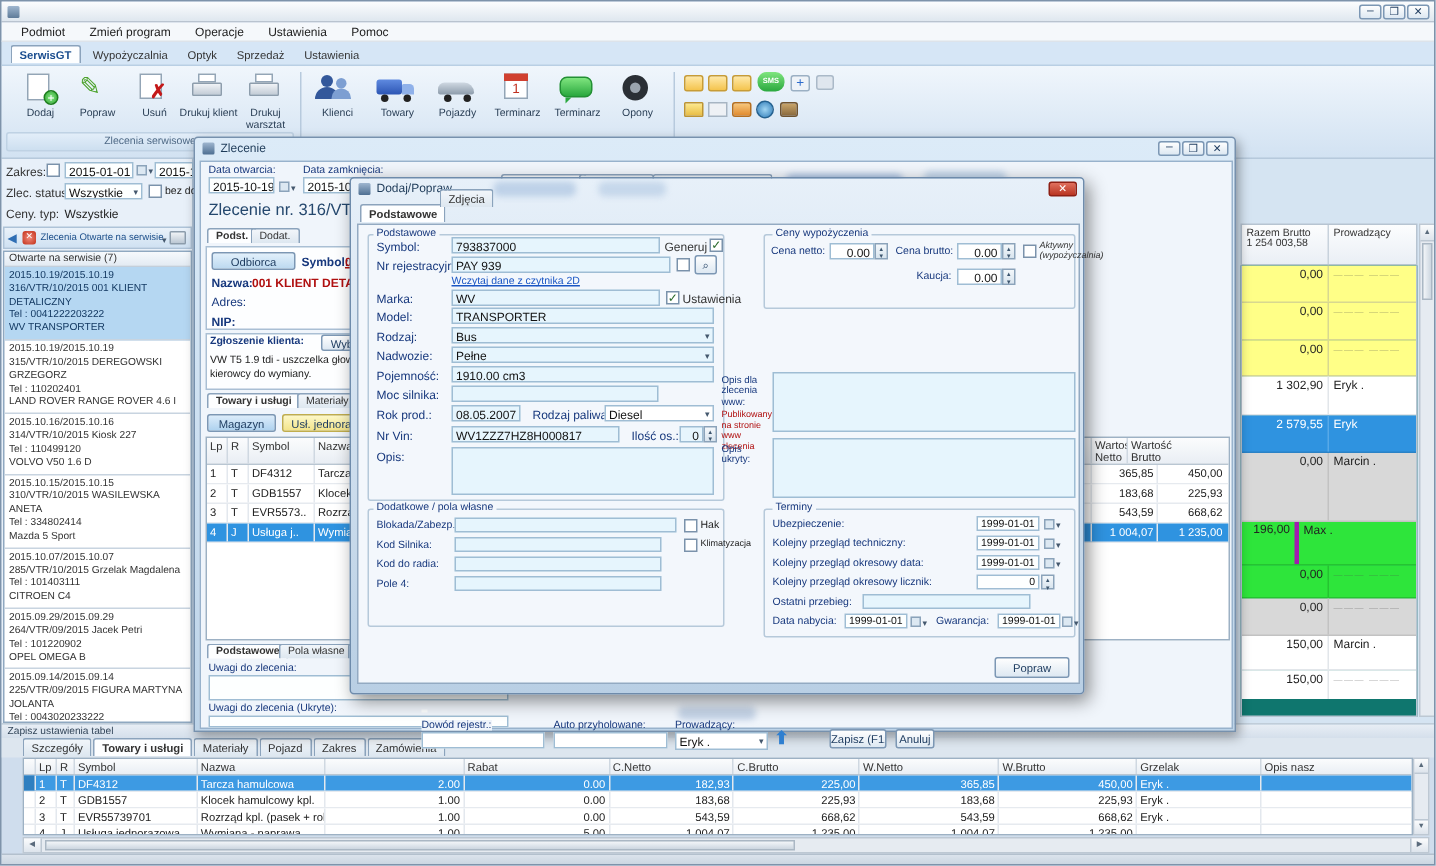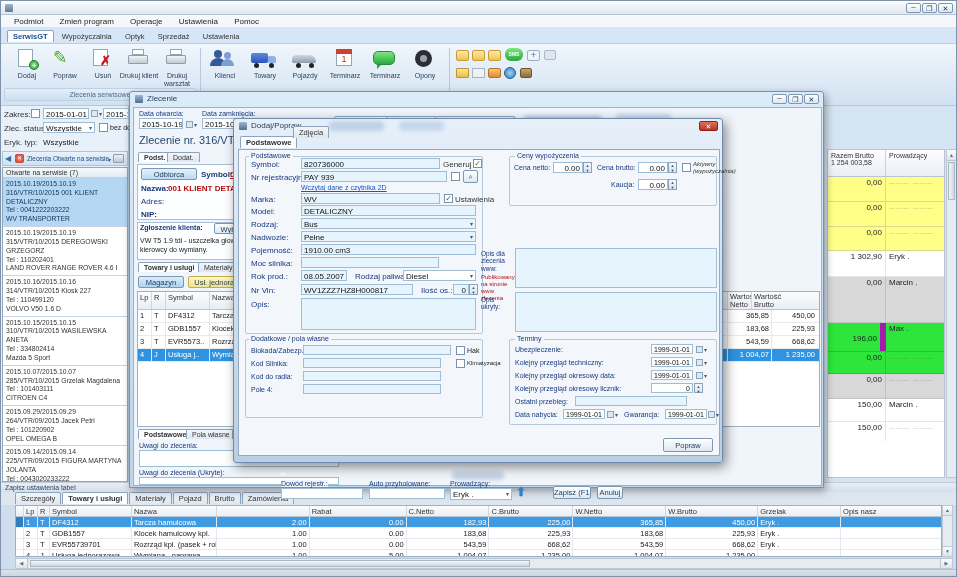--- a/index.html
+++ b/index.html
@@ -154,21 +154,21 @@
   <div class="abs" style="left:0;top:105px;width:128px;height:376px;background:#e8f0f9;border-right:1px solid #b3c6d9">
     <span class="abs lbl" style="left:3px;top:4px;color:#333">Zakres:</span>
     <span class="cb" style="left:30px;top:3px"></span>
     <span class="abs fld wfld" style="left:42px;top:2px;width:46px;height:11px"><span>2015-01-01</span></span>
     <span class="abs" style="left:89px;top:3px"><span class="cal7"></span><span class="dar">▾</span></span>
     <span class="abs fld wfld" style="left:102px;top:2px;width:26px;height:11px"><span>2015-12-31</span></span>
     <span class="abs lbl" style="left:3px;top:18px;color:#333">Zlec. status:</span>
     <span class="abs fld wfld" style="left:42px;top:16px;width:52px;height:11px"><span>Wszystkie</span><span class="dar" style="float:right">▾</span></span>
     <span class="cb" style="left:98px;top:17px"></span>
     <span class="abs blk" style="left:109px;top:18px;font-size:7px">bez dok</span>
-    <span class="abs lbl" style="left:3px;top:32px;color:#333">Eryk. typ:</span>
+    <span class="abs lbl" style="left:3px;top:32px;color:#333">Ceny. typ:</span>
     <span class="abs blk" style="left:42px;top:32px">Wszystkie</span>
     <div class="abs" style="left:1px;top:45px;width:126px;height:15px;background:linear-gradient(#eaf2fa,#cfe1f2);border:1px solid #aec3d8">
       <span style="position:absolute;left:2px;top:2px;font-size:8px;color:#2f6eb4">◀</span>
       <span style="position:absolute;left:12px;top:2px;width:9px;height:9px;background:radial-gradient(#f08a7a,#c22f18);border-radius:2px;color:#fff;font-size:6px;line-height:9px;text-align:center">✕</span>
       <span style="position:absolute;left:24px;top:3px;font-size:6.4px;color:#1d4f8a;white-space:nowrap">Zlecenia Otwarte na serwisie</span>
       <span class="dar" style="position:absolute;right:16px;top:4px">▾</span>
       <span style="position:absolute;right:3px;top:2px;width:11px;height:9px;background:linear-gradient(#f0f3f6,#bcc8d4);border:1px solid #8d9dac;border-radius:1px"></span>
     </div>
     <div class="abs" style="left:1px;top:61px;width:126px;height:315px;background:#fff;border:1px solid #8fa8c0;overflow:hidden">
       <div style="background:linear-gradient(#f6f9fc,#e3ebf3);border-bottom:1px solid #c3cfdb;padding:1px 3px;font-size:7px;color:#333"><span>Otwarte na serwisie (7)</span></div>
@@ -214,43 +214,47 @@
           <div>Tel : 0043020233222</div>
       </div>
     </div>
   </div>
 
   <div class="abs" style="left:824px;top:105px;width:133px;height:376px;background:#d5e4f2">
     <div class="abs" style="left:2px;top:43px;width:118px;height:28px;background:linear-gradient(#fcfdfe,#eaeff5);border:1px solid #b7c4d1;display:flex">
       <div style="width:58px;border-right:1px solid #c8d2dc;padding:2px 3px;font-size:7px;color:#333"><span>Razem Brutto</span><br><span>1 254 003,58</span></div>
       <div style="flex:1;padding:2px 3px;font-size:7px;color:#333"><span>Prowadzący</span></div>
     </div>
-    <div class="abs" style="left:2px;top:71px;width:118px;height:301px;border:1px solid #b7c4d1;border-top:none;background:#ffffff;overflow:hidden">
+    <div class="abs" style="left:2px;top:71px;width:118px;height:301px;border:1px solid #b7c4d1;border-top:none;background:#0f766e;overflow:hidden">
       <div style="display:flex;height:25px;background:#ffff87;border-bottom:1px solid #d8d890">
           <div class="num" style="width:58px;padding:1px 3px;border-right:1px solid #d8d890">0,00</div>
           <div class="redact" style="flex:1;padding:1px 3px"></div>
         </div>
       <div style="display:flex;height:25px;background:#ffff87;border-bottom:1px solid #d8d890">
           <div class="num" style="width:58px;padding:1px 3px;border-right:1px solid #d8d890">0,00</div>
           <div class="redact" style="flex:1;padding:1px 3px"></div>
         </div>
       <div style="display:flex;height:24px;background:#ffff87;border-bottom:1px solid #d8d890">
           <div class="num" style="width:58px;padding:1px 3px;border-right:1px solid #d8d890">0,00</div>
           <div class="redact" style="flex:1;padding:1px 3px"></div>
         </div>
       <div style="display:flex;height:26px;background:#fff;border-bottom:1px solid #e2e6ea">
           <div class="num" style="width:58px;padding:1px 3px;border-right:1px solid #e2e6ea">1 302,90</div>
           <div style="flex:1;padding:1px 3px">Eryk .</div>
         </div>
+      <div style="display:flex;height:25px;background:#2f93e0;color:#fff;border-bottom:1px solid #2a82c6">
+          <div class="num" style="width:58px;padding:1px 3px;border-right:1px solid #57a9e8">2 579,55</div>
+          <div style="flex:1;padding:1px 3px">Eryk</div>
+        </div>
       <div style="display:flex;height:46px;background:#d8d8d8;border-bottom:1px solid #c2c2c2">
           <div class="num" style="width:58px;padding:1px 3px;border-right:1px solid #c2c2c2">0,00</div>
           <div style="flex:1;padding:1px 3px">Marcin .</div>
         </div>
       <div style="display:flex;height:29px;background:#2ee53b;border-bottom:1px solid #25c431">
-          <div class="num" style="width:58px;padding:11px 3px;border-right:6px solid #a21caf">196,00</div>
+          <div class="num" style="width:38px;padding:0 3px;border-right:3px solid #a21caf">196,00</div>
           <div style="flex:1;padding:1px 3px">Max .</div>
         </div>
       <div style="display:flex;height:22px;background:#2ee53b;border-bottom:1px solid #25c431">
           <div class="num" style="width:58px;padding:1px 3px;border-right:1px solid #25c431">0,00</div>
           <div class="redact" style="flex:1;padding:1px 3px"></div>
         </div>
       <div style="display:flex;height:25px;background:#d8d8d8;border-bottom:1px solid #c2c2c2">
           <div class="num" style="width:58px;padding:1px 3px;border-right:1px solid #c2c2c2">0,00</div>
           <div class="redact" style="flex:1;padding:1px 3px"></div>
         </div>
@@ -266,21 +270,21 @@
     <div class="abs" style="left:121px;top:43px;width:11px;height:329px;background:#e6ebf1;border:1px solid #bdc8d3">
       <div style="height:11px;background:linear-gradient(#fbfcfd,#dde4ec);border-bottom:1px solid #bdc8d3;text-align:center;font-size:5px;color:#5a6b7c;line-height:10px">▲</div>
       <div style="height:38px;background:linear-gradient(90deg,#f3f6f9,#ccd6e0);border:1px solid #aab7c4;margin:1px"></div>
     </div>
   </div>
 
   <div class="abs" style="left:0;top:481px;width:957px;height:10px;background:linear-gradient(#e8eef5,#d4dfeb);border-top:1px solid #c0cdd9">
     <span style="position:absolute;left:4px;top:1px;font-size:6.8px;color:#33465a">Zapisz ustawienia tabel</span>
   </div>
   <div class="abs" style="left:0;top:491px;width:957px;height:13px;background:#dde6ef;padding-left:14px">
-    <span class="tab">Szczegóły</span><span class="tab act">Towary i usługi</span><span class="tab">Materiały</span><span class="tab">Pojazd</span><span class="tab">Brutto</span><span class="tab">Zamówienia</span>
+    <span class="tab">Szczegóły</span><span class="tab act">Towary i usługi</span><span class="tab">Materiały</span><span class="tab">Pojazd</span><span class="tab">Zakres</span><span class="tab">Zamówienia</span>
   </div>
   <div class="abs" style="left:14px;top:504px;width:927px;height:52px;background:#fff;border:1px solid #9db1c4;overflow:hidden;font-size:7.5px">
     <div class="hrow" style="height:11px">
       <div class="cell" style="width:8px"></div>
       <div class="cell" style="width:14px">Lp</div>
       <div class="cell" style="width:12px">R</div>
       <div class="cell" style="width:82px">Symbol</div>
       <div class="cell" style="width:85px">Nazwa</div>
       <div class="cell" style="width:93px"></div>
       <div class="cell" style="width:97px">Rabat</div>
@@ -482,34 +486,34 @@
       <span class="blob" style="left:165px;top:2px;width:45px;height:10px;background:rgba(150,180,215,.4)"></span>
       <span style="position:absolute;right:4px;top:2px;width:19px;height:10px;background:linear-gradient(#e0705e,#b93522);border:1px solid #8e2015;border-radius:2px;color:#fff;font-size:7px;text-align:center;line-height:9px">✕</span>
     </div>
     <span class="abs tab act" style="left:6px;top:17px">Podstawowe</span>
     <span class="abs tab" style="left:59px;top:7px">Zdjęcia</span>
     <div class="abs" style="left:4px;top:30px;width:482px;height:307px;background:#f3f7fc;border:1px solid #93aac2">
 
       <div class="gbx" style="left:6px;top:6px;width:238px;height:178px"></div>
       <span class="glb" style="left:10px;top:2px">Podstawowe</span>
       <span class="abs lbl" style="left:12px;top:10px">Symbol:</span>
-      <span class="abs fld" style="left:62px;top:8px;width:139px;height:11px"><span>820736000</span></span>
+      <span class="abs fld" style="left:62px;top:8px;width:139px;height:11px"><span>793837000</span></span>
       <span class="abs lbl" style="left:204px;top:10px;color:#333">Generuj</span>
       <span class="cb ck" style="left:234px;top:9px"></span>
       <span class="abs lbl" style="left:12px;top:23px">Nr rejestracyjny:</span>
       <span class="abs fld" style="left:62px;top:21px;width:146px;height:11px"><span>PAY 939</span></span>
       <span class="cb" style="left:212px;top:22px"></span>
       <span class="abs btn" style="left:224px;top:20px;width:15px;height:13px;line-height:11px">⌕</span>
       <span class="abs" style="left:62px;top:34px;font-size:7px;color:#1a56c4;text-decoration:underline;white-space:nowrap">Wczytaj dane z czytnika 2D</span>
       <span class="abs lbl" style="left:12px;top:45px">Marka:</span>
       <span class="abs fld" style="left:62px;top:43px;width:139px;height:11px"><span>WV</span></span>
       <span class="cb ck" style="left:205px;top:44px"></span>
       <span class="abs lbl" style="left:216px;top:45px;color:#333">Ustawienia</span>
       <span class="abs lbl" style="left:12px;top:57px">Model:</span>
-      <span class="abs fld" style="left:62px;top:55px;width:175px;height:11px"><span>DETALICZNY</span></span>
+      <span class="abs fld" style="left:62px;top:55px;width:175px;height:11px"><span>TRANSPORTER</span></span>
       <span class="abs lbl" style="left:12px;top:70px">Rodzaj:</span>
       <span class="abs fld" style="left:62px;top:68px;width:175px;height:11px"><span>Bus</span><span class="dar" style="float:right">▾</span></span>
       <span class="abs lbl" style="left:12px;top:83px">Nadwozie:</span>
       <span class="abs fld" style="left:62px;top:81px;width:175px;height:11px"><span>Pełne</span><span class="dar" style="float:right">▾</span></span>
       <span class="abs lbl" style="left:12px;top:96px">Pojemność:</span>
       <span class="abs fld" style="left:62px;top:94px;width:175px;height:11px"><span>1910.00 cm3</span></span>
       <span class="abs lbl" style="left:12px;top:109px">Moc silnika:</span>
       <span class="abs fld" style="left:62px;top:107px;width:138px;height:11px"><span></span></span>
       <span class="abs lbl" style="left:12px;top:122px">Rok prod.:</span>
       <span class="abs fld" style="left:62px;top:120px;width:46px;height:11px"><span>08.05.2007</span></span>

